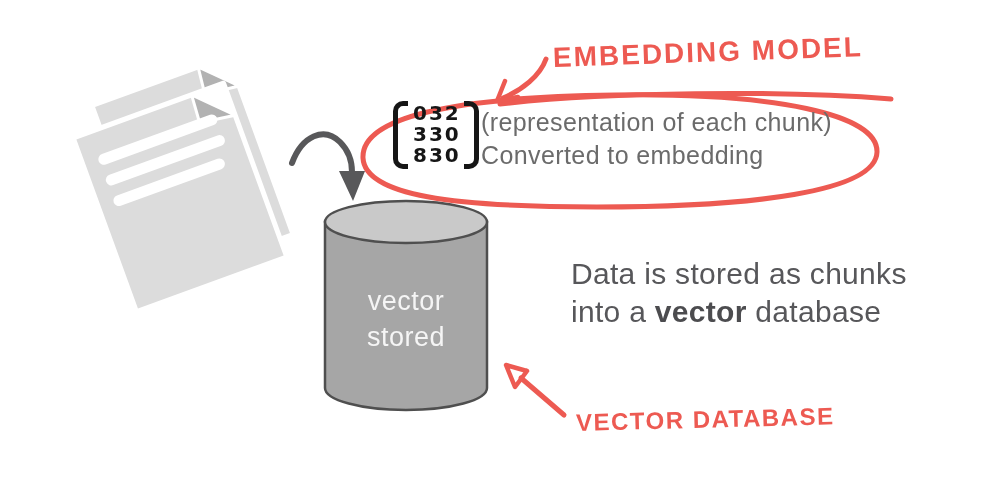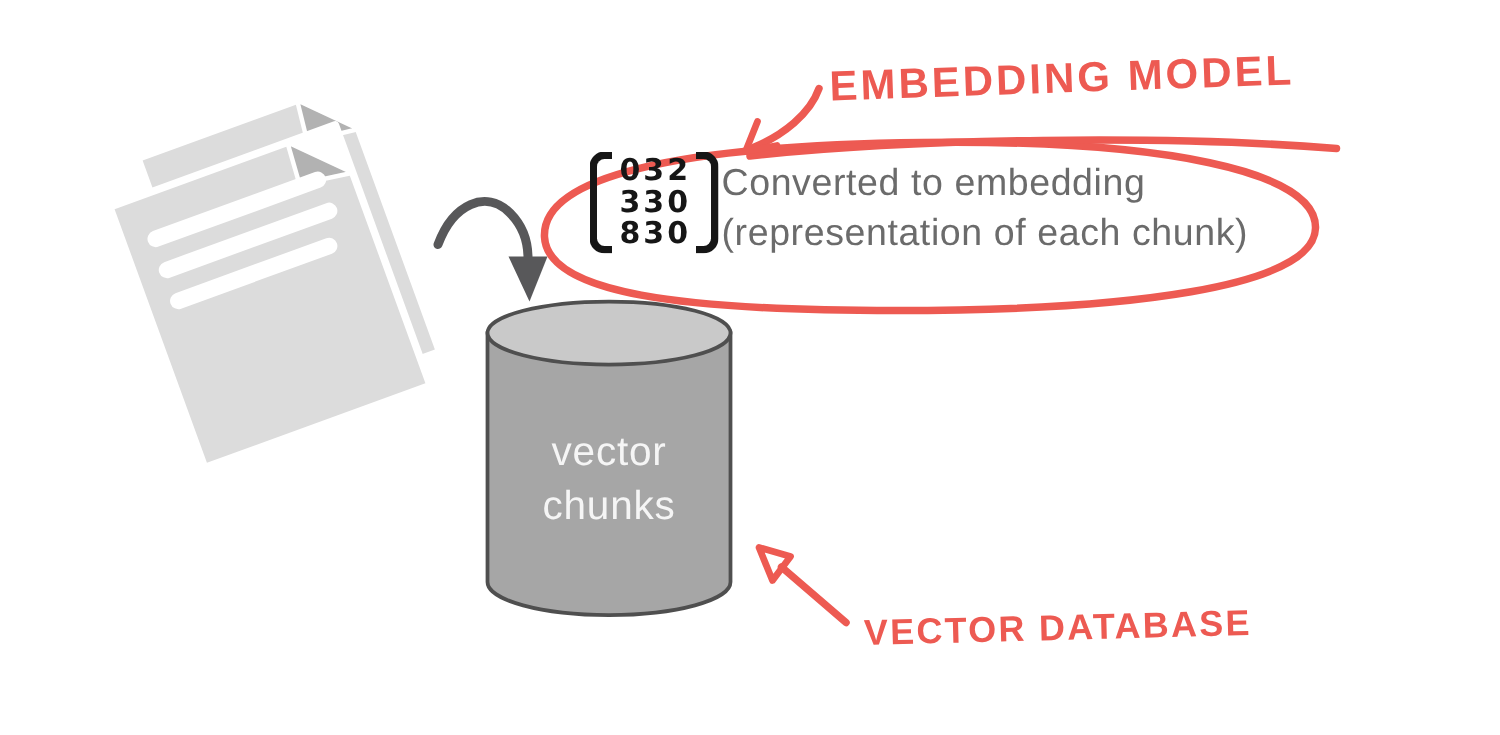--- a/index.html
+++ b/index.html
@@ -116,26 +116,30 @@
     <span class="bracket left"></span>
     <span class="rows">
       <div>032</div>
       <div>330</div>
       <div>830</div>
     </span>
     <span class="bracket right"></span>
   </div>
 
   <div class="converted">
+    <div>(representation of each chunk)</div>
     <div>Converted to embedding</div>
-    <div>(representation of each chunk)</div>
   </div>
 
   <div class="embedding-label">EMBEDDING MODEL</div>
   <div class="vdb-label">VECTOR DATABASE</div>
 
   <div class="cyl-label">
     <div>vector</div>
-    <div>chunks</div>
+    <div>stored</div>
   </div>
 
+  <div class="stored">
+    <div>Data is stored as chunks</div>
+    <div><span>into a </span><b>vector</b><span> database</span></div>
+  </div>
 
 </div>
 
 </body></html>

